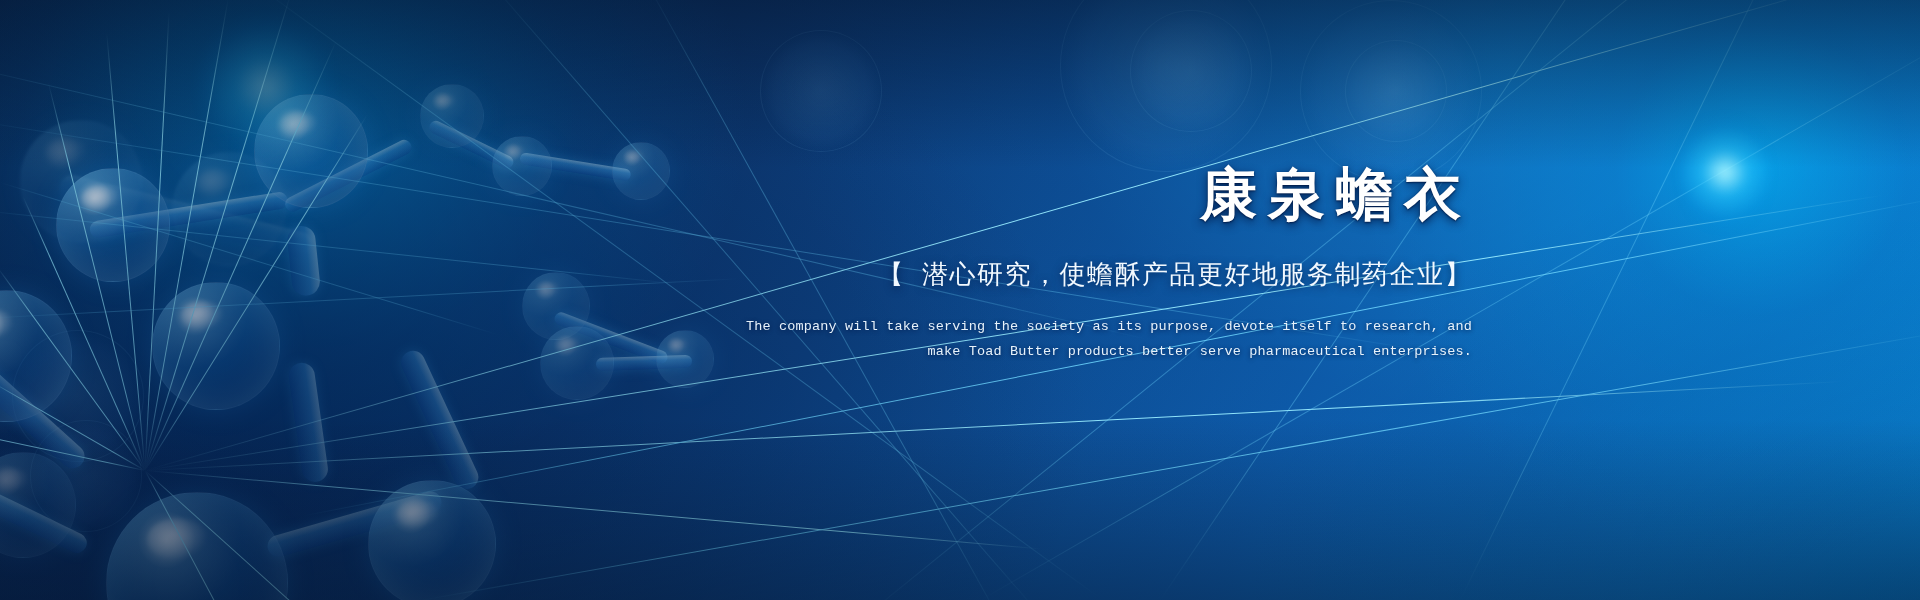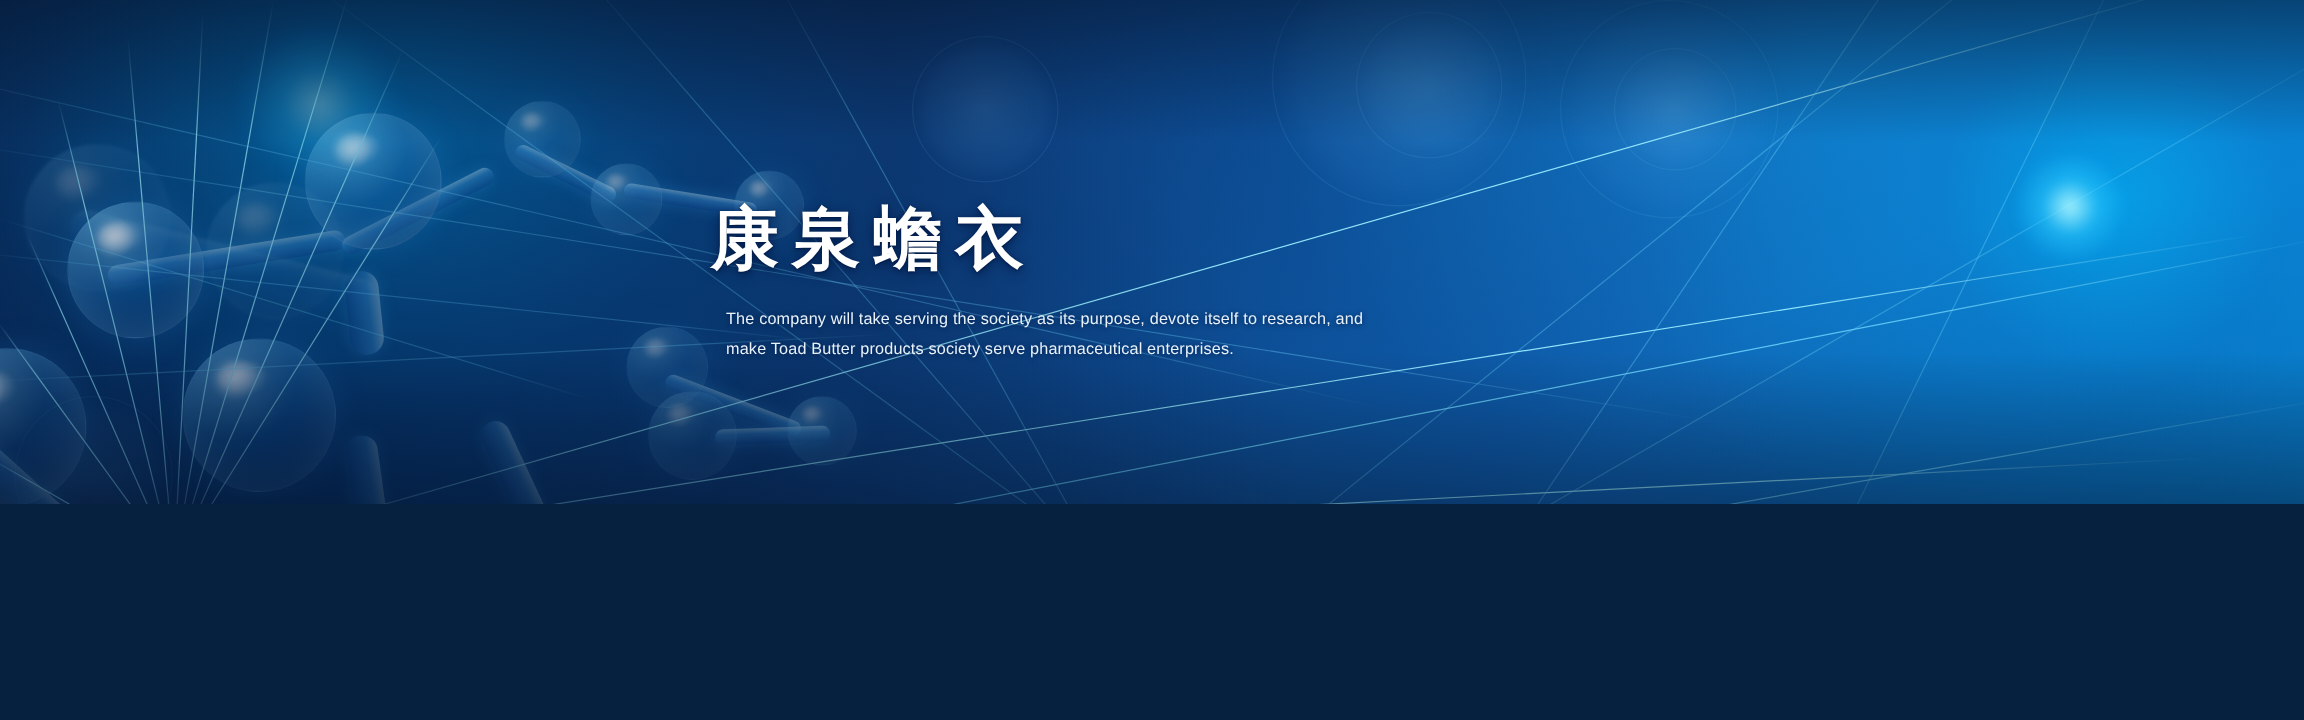--- a/index.html
+++ b/index.html
@@ -1,23 +1,24 @@
 <!DOCTYPE html>
 <html><head>
 <meta charset="utf-8">
 <style>
   html,body{margin:0;padding:0;background:#06203f;}
   #banner{
-    position:relative;width:1920px;height:420px;overflow:hidden;
-    font-family:Liberation Sans, sans-serif;
+    position:relative;width:1920px;height:600px;overflow:hidden;
+    font-family:Liberation Mono, monospace;
     background:
       radial-gradient(circle at 1760px 170px, rgba(0,190,255,.55) 0%, rgba(0,150,230,.28) 8%, rgba(0,0,0,0) 22%),
       radial-gradient(ellipse 620px 520px at 300px 120px, rgba(0,160,235,.55) 0%, rgba(0,120,200,.22) 45%, rgba(0,0,0,0) 72%),
       radial-gradient(ellipse 900px 700px at 1500px 60px, rgba(20,140,215,.55) 0%, rgba(10,90,170,.25) 50%, rgba(0,0,0,0) 80%),
       linear-gradient(118deg,#0a2147 0%,#0b2c5c 22%,#0d3f7d 44%,#0e5aa8 68%,#0e7fd0 88%,#0b8fe0 100%);
+    text-align: right;
   }
   .layer{position:absolute;inset:0;}
 
   
   .vignette{
     background:
       radial-gradient(ellipse 1200px 700px at 250px 420px, rgba(0,30,75,.55) 0%, rgba(0,0,0,0) 70%),
       radial-gradient(ellipse 900px 600px at 1920px 600px, rgba(0,50,110,.35) 0%, rgba(0,0,0,0) 75%);
     pointer-events:none;
   }
@@ -179,19 +180,20 @@
     <div class="glowdot" style="left:1680px;top:110px;width:90px;height:125px;"></div>
     <div class="glowdot" style="left:196px;top:12px;width:140px;height:150px;opacity:.55;"></div>
   </div>
 
   <div class="layer vignette"></div>
   <div class="layer topdark"></div>
   <div class="layer botdark"></div>
 
   <div id="text-block">
     <h1 id="main-title">康泉蟾衣</h1>
+    <div id="sub-title">【 潜心研究，使蟾酥产品更好地服务制药企业】</div>
     <div id="desc-wrap">
       <p class="desc">The company will take serving the society as its purpose, devote itself to research, and</p>
-      <p class="desc">make Toad Butter products society serve pharmaceutical enterprises.</p>
+      <p class="desc">make Toad Butter products better serve pharmaceutical enterprises.</p>
     </div>
   </div>
 
 </div>
 
 </body></html>

